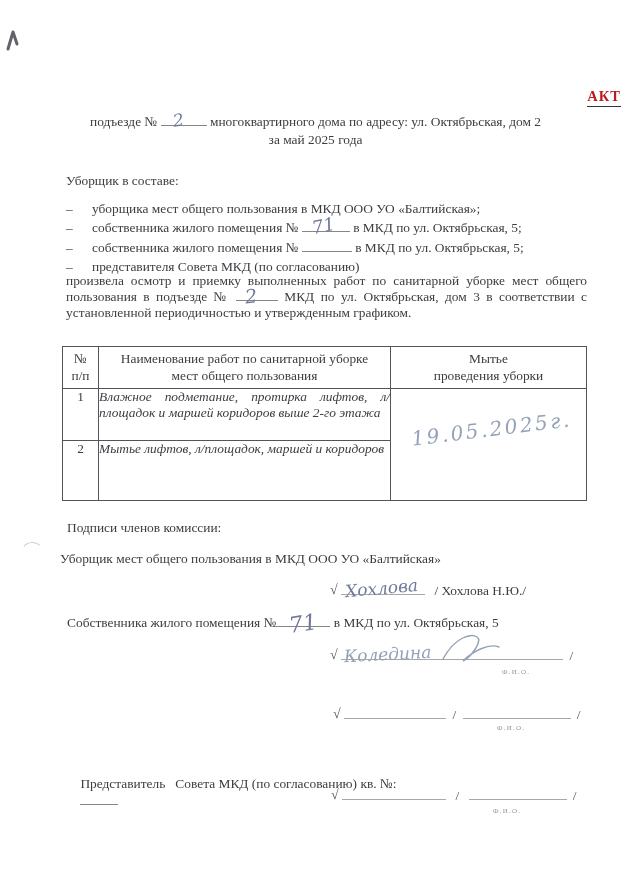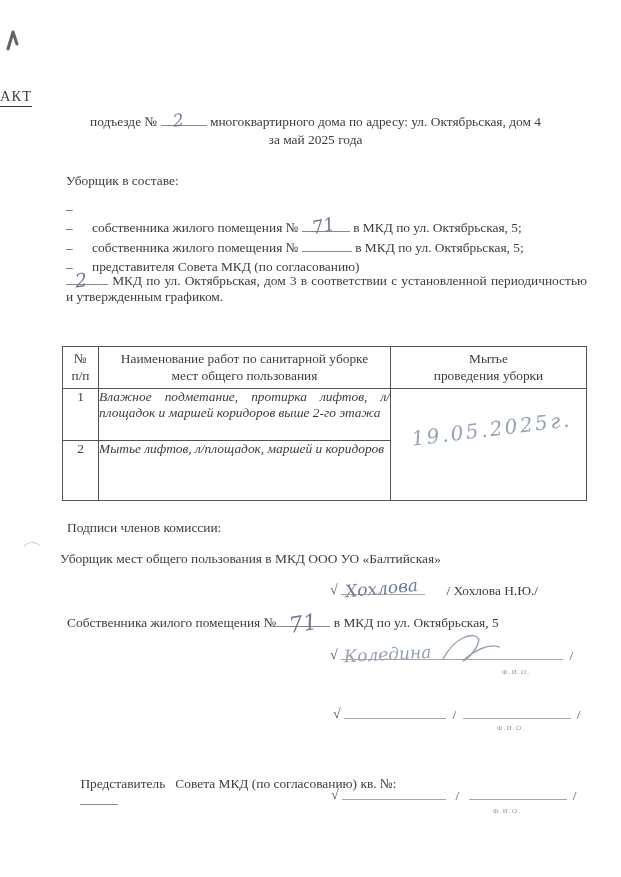--- a/index.html
+++ b/index.html
@@ -5,21 +5,21 @@
   html,body{margin:0;padding:0;background:#888;}
   .page{
     position:relative;width:621px;height:877px;background:#ffffff;
     font-family:"Liberation Serif",serif;color:#3c3c42;overflow:hidden;
     margin:0 auto;
   }
   .abs{position:absolute;}
   
   .t{font-size:13.4px;line-height:17px;}
   
-  .title{top:88px;left:0;right:0;text-align:left;font-weight:normal;font-size:14.5px;letter-spacing:1px;color:#404040;}
+  .title{top:88px;left:0;right:0;text-align:right;font-weight:bold;font-size:14.5px;letter-spacing:1px;color:#b91c1c;}
   .title span{display:inline-block;border-bottom:1.6px solid #34343a;padding-bottom:1px;}
   
   .subtitle{top:113px;left:40px;right:30px;text-align:center;font-size:13.4px;line-height:17.5px;}
   
   .blank{display:inline-block;border-bottom:1.2px solid #85858a;position:relative;vertical-align:baseline;height:11px;}
   .blank-light{border-bottom-color:#a9a9a4;}
   
   .hw{font-family:"DejaVu Serif",serif;font-style:italic;color:#6f7a99;position:absolute;white-space:nowrap;pointer-events:none;}
   .hw-light{color:#95a1b7;}
   
@@ -62,30 +62,31 @@
   <div class="abs title">
     <span>АКТ</span>
   </div>
 
   <div class="abs subtitle">
     <div>
       <span>подъезде №</span>
       <span class="blank" style="width:46px;">
         <span class="hw" style="font-size:17px;left:12px;bottom:-4px;transform:rotate(-8deg);">2</span>
       </span>
-      <span>многоквартирного дома по адресу: ул. Октябрьская, дом 4</span>
+      <span>многоквартирного дома по адресу: ул. Октябрьская, дом 2</span>
     </div>
     <div>за май 2025 года</div>
   </div>
 
   <div class="abs heading" style="top:173px;">Уборщик в составе:</div>
 
   <div class="abs list">
     <div class="li">
       <span class="dash">–</span>
+      <span>уборщика мест общего пользования в МКД ООО УО «Балтийская»;</span>
     </div>
     <div class="li">
       <span class="dash">–</span>
       <span>
         <span>собственника жилого помещения №</span>
         <span class="blank" style="width:48px;">
           <span class="hw" style="font-size:18px;left:10px;bottom:-4px;transform:rotate(-12deg);">71</span>
         </span>
         <span>в МКД по ул. Октябрьская, 5;</span>
       </span>
@@ -98,20 +99,21 @@
         <span>в МКД по ул. Октябрьская, 5;</span>
       </span>
     </div>
     <div class="li">
       <span class="dash">–</span>
       <span>представителя Совета МКД (по согласованию)</span>
     </div>
   </div>
 
   <div class="abs para">
+    <span>произвела осмотр и приемку выполненных работ по санитарной уборке мест общего пользования в подъезде №</span>
     <span class="blank" style="width:42px;">
       <span class="hw" style="font-size:19px;left:9px;bottom:-5px;transform:rotate(-6deg);">2</span>
     </span>
     <span>МКД по ул. Октябрьская, дом 3 в соответствии с установленной периодичностью и утвержденным графиком.</span>
   </div>
 
   <table class="works">
     <colgroup>
         <col style="width:36px;">
         <col style="width:292px;">
@@ -148,21 +150,21 @@
 
   <div class="abs t" style="top:519px;left:67px;">Подписи членов комиссии:</div>
 
   <div class="abs t" style="top:550px;left:60px;">Уборщик мест общего пользования в МКД ООО УО «Балтийская»</div>
 
   <div class="abs sigrow" style="top:583px;left:330px;">
     <span class="check">√</span>
     <span class="blank blank-light" style="width:84px;">
       <span class="hw" style="font-size:17px;left:4px;bottom:-4px;transform:rotate(-5deg);">Хохлова</span>
     </span>
-    <span style="margin-left:18px;">/ Хохлова Н.Ю./</span>
+    <span style="margin-left:6px;">/ Хохлова Н.Ю./</span>
   </div>
 
   <div class="abs t" style="top:614px;left:67px;">
     <span>Собственника жилого помещения №</span><span class="blank" style="width:54px;"><span class="hw" style="font-size:22px;left:13px;bottom:-6px;transform:rotate(-9deg);">71</span></span>
     <span>в МКД по ул. Октябрьская, 5</span>
   </div>
 
   <div class="abs sigrow" style="top:648px;left:330px;">
     <span class="check">√</span>
     <span class="blank blank-light" style="width:222px;">

